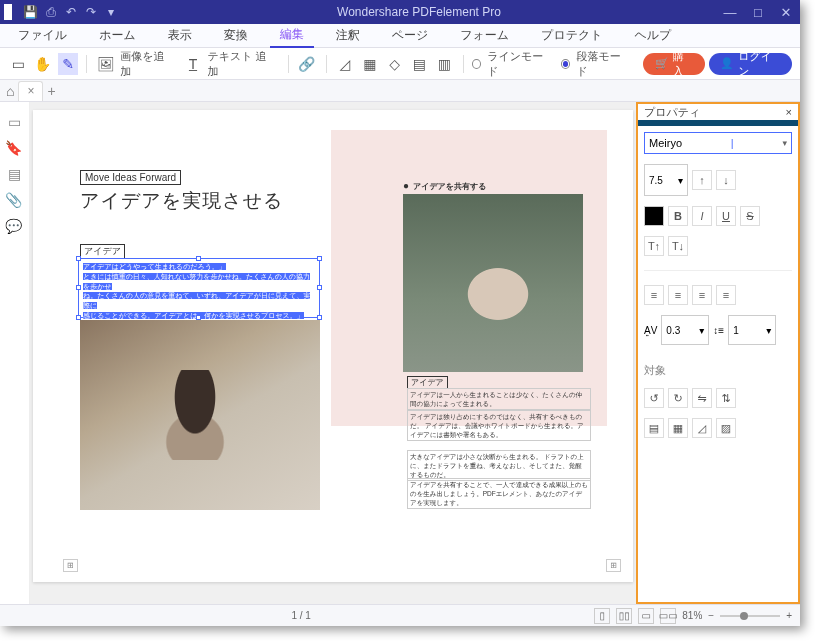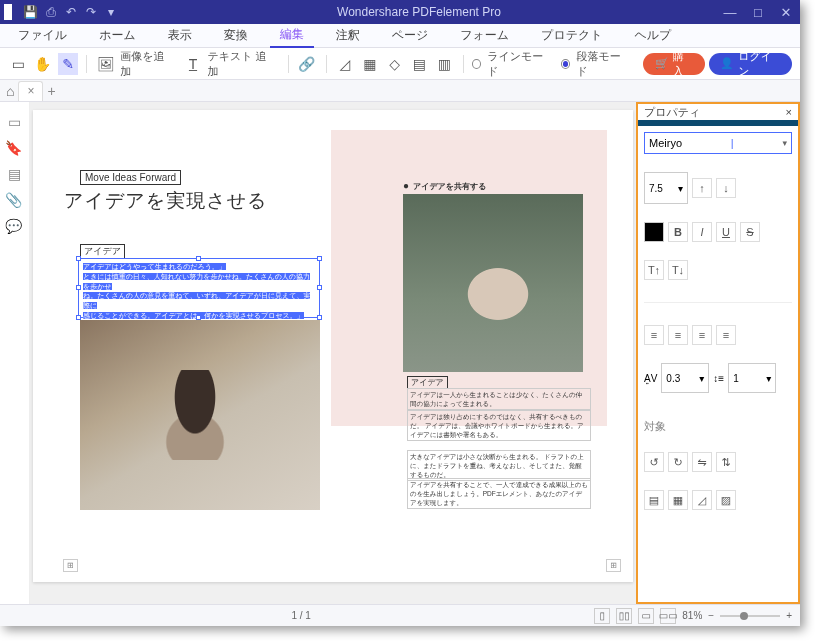--- a/index.html
+++ b/index.html
@@ -44,21 +44,21 @@
 
 .main { display: flex; height: calc(100% - 24px - 24px - 32px - 22px - 22px); }
 .leftbar { width: 30px; background: #fff; border-right: 1px solid #eee; display: flex; flex-direction: column; align-items: center; gap: 10px; padding-top: 12px; }
 .leftbar span { color: #888; font-size: 14px; }
 .canvas-wrap { flex: 1; background: #f0f0f0; overflow: hidden; position: relative; display: flex; justify-content: center; padding-top: 8px; }
 .page { width: 600px; height: 472px; background: #fff; position: relative; box-shadow: 0 1px 3px rgba(0,0,0,0.15); }
 
 
 .pinkblock { position: absolute; left: 298px; top: 20px; width: 276px; height: 296px; background: #f6e5e3; }
 .tagline { position: absolute; left: 47px; top: 60px; font-size: 10px; color: #333; border: 1px solid #333; padding: 1px 4px; }
-.headline { position: absolute; left: 31px; top: 78px; font-size: 19px; color: #333; font-family: serif; letter-spacing: 1px; }
+.headline { position: absolute; left: 47px; top: 78px; font-size: 19px; color: #333; font-family: serif; letter-spacing: 1px; }
 .label-idea1 { position: absolute; left: 47px; top: 134px; font-size: 9px; color: #333; border: 1px solid #333; padding: 0 3px; }
 .selbox { position: absolute; left: 45px; top: 148px; width: 242px; height: 60px; border: 1px solid #4a6cff; }
 .selbox .h { position: absolute; width: 5px; height: 5px; background: #fff; border: 1px solid #4a6cff; }
 .selbox .h.tl{left:-3px;top:-3px}.selbox .h.tr{right:-3px;top:-3px}.selbox .h.bl{left:-3px;bottom:-3px}.selbox .h.br{right:-3px;bottom:-3px}
 .selbox .h.tm{left:50%;top:-3px;margin-left:-3px}.selbox .h.bm{left:50%;bottom:-3px;margin-left:-3px}
 .selbox .h.ml{left:-3px;top:50%;margin-top:-3px}.selbox .h.mr{right:-3px;top:50%;margin-top:-3px}
 .selbox .txt { padding: 3px 4px; font-size: 7px; line-height: 1.4; color: #fff; }
 .selbox .txt span { background: #4a6cff; }
 .img1 { position: absolute; left: 47px; top: 210px; width: 240px; height: 190px; background: linear-gradient(150deg,#8a7560 0%,#b8a890 35%,#c8bfb0 55%,#d8d0c5 100%); overflow: hidden; }
 .img1::after{content:"";position:absolute;left:80px;top:50px;width:70px;height:90px;background:radial-gradient(ellipse at 50% 30%,#3a2e28 40%,transparent 42%),radial-gradient(circle at 50% 80%,#a89582 35%,transparent 37%);}
@@ -71,21 +71,21 @@
 .p2a{left:374px;top:278px;width:184px}
 .p2b{left:374px;top:300px;width:184px}
 .p2c{left:374px;top:340px;width:184px}
 .p2d{left:374px;top:368px;width:184px}
 .pagecorner{position:absolute;bottom:10px;font-size:8px;color:#888;border:1px solid #ccc;padding:1px 3px}
 .pc1{left:30px}.pc2{right:12px}
 
 
 .props { width: 164px; background: #fff; border-left: 2px solid #f29b2c; border-right: 2px solid #f29b2c; border-top: 2px solid #f29b2c; border-bottom: 2px solid #f29b2c; position: relative; }
 .props .hdr { height: 22px; display: flex; align-items: center; justify-content: space-between; padding: 0 6px; border-bottom: 6px solid #0c4a6e; font-size: 11px; color: #444; }
-.props .body { padding: 6px; display: flex; flex-direction: column; gap: 18px; }
+.props .body { padding: 6px; display: flex; flex-direction: column; gap: 10px; }
 .props .row { display: flex; gap: 4px; align-items: center; }
 .props .fontfield { flex: 1; height: 22px; border: 1px solid #4a6cff; padding: 0 4px; font-size: 11px; display: flex; align-items: center; justify-content: space-between; }
 .props .fontfield .caret { font-size: 9px; color: #666; }
 .props .sizefield { width: 44px; height: 32px; border: 1px solid #ccc; padding: 0 4px; font-size: 10px; display: flex; align-items: center; justify-content: space-between; }
 .props .smbtn { width: 20px; height: 20px; border: 1px solid #ddd; display: inline-flex; align-items: center; justify-content: center; font-size: 11px; color: #555; }
 .props .swatch { width: 20px; height: 20px; background: #000; border: 1px solid #ccc; }
 .props .divider{height:1px;background:#eee;margin:4px 0}
 .props .sect { font-size: 11px; color: #888; margin-top: 8px; }
 .props .numfield{width:48px;height:30px;border:1px solid #ccc;padding:0 4px;font-size:10px;display:flex;align-items:center;justify-content:space-between}
 

